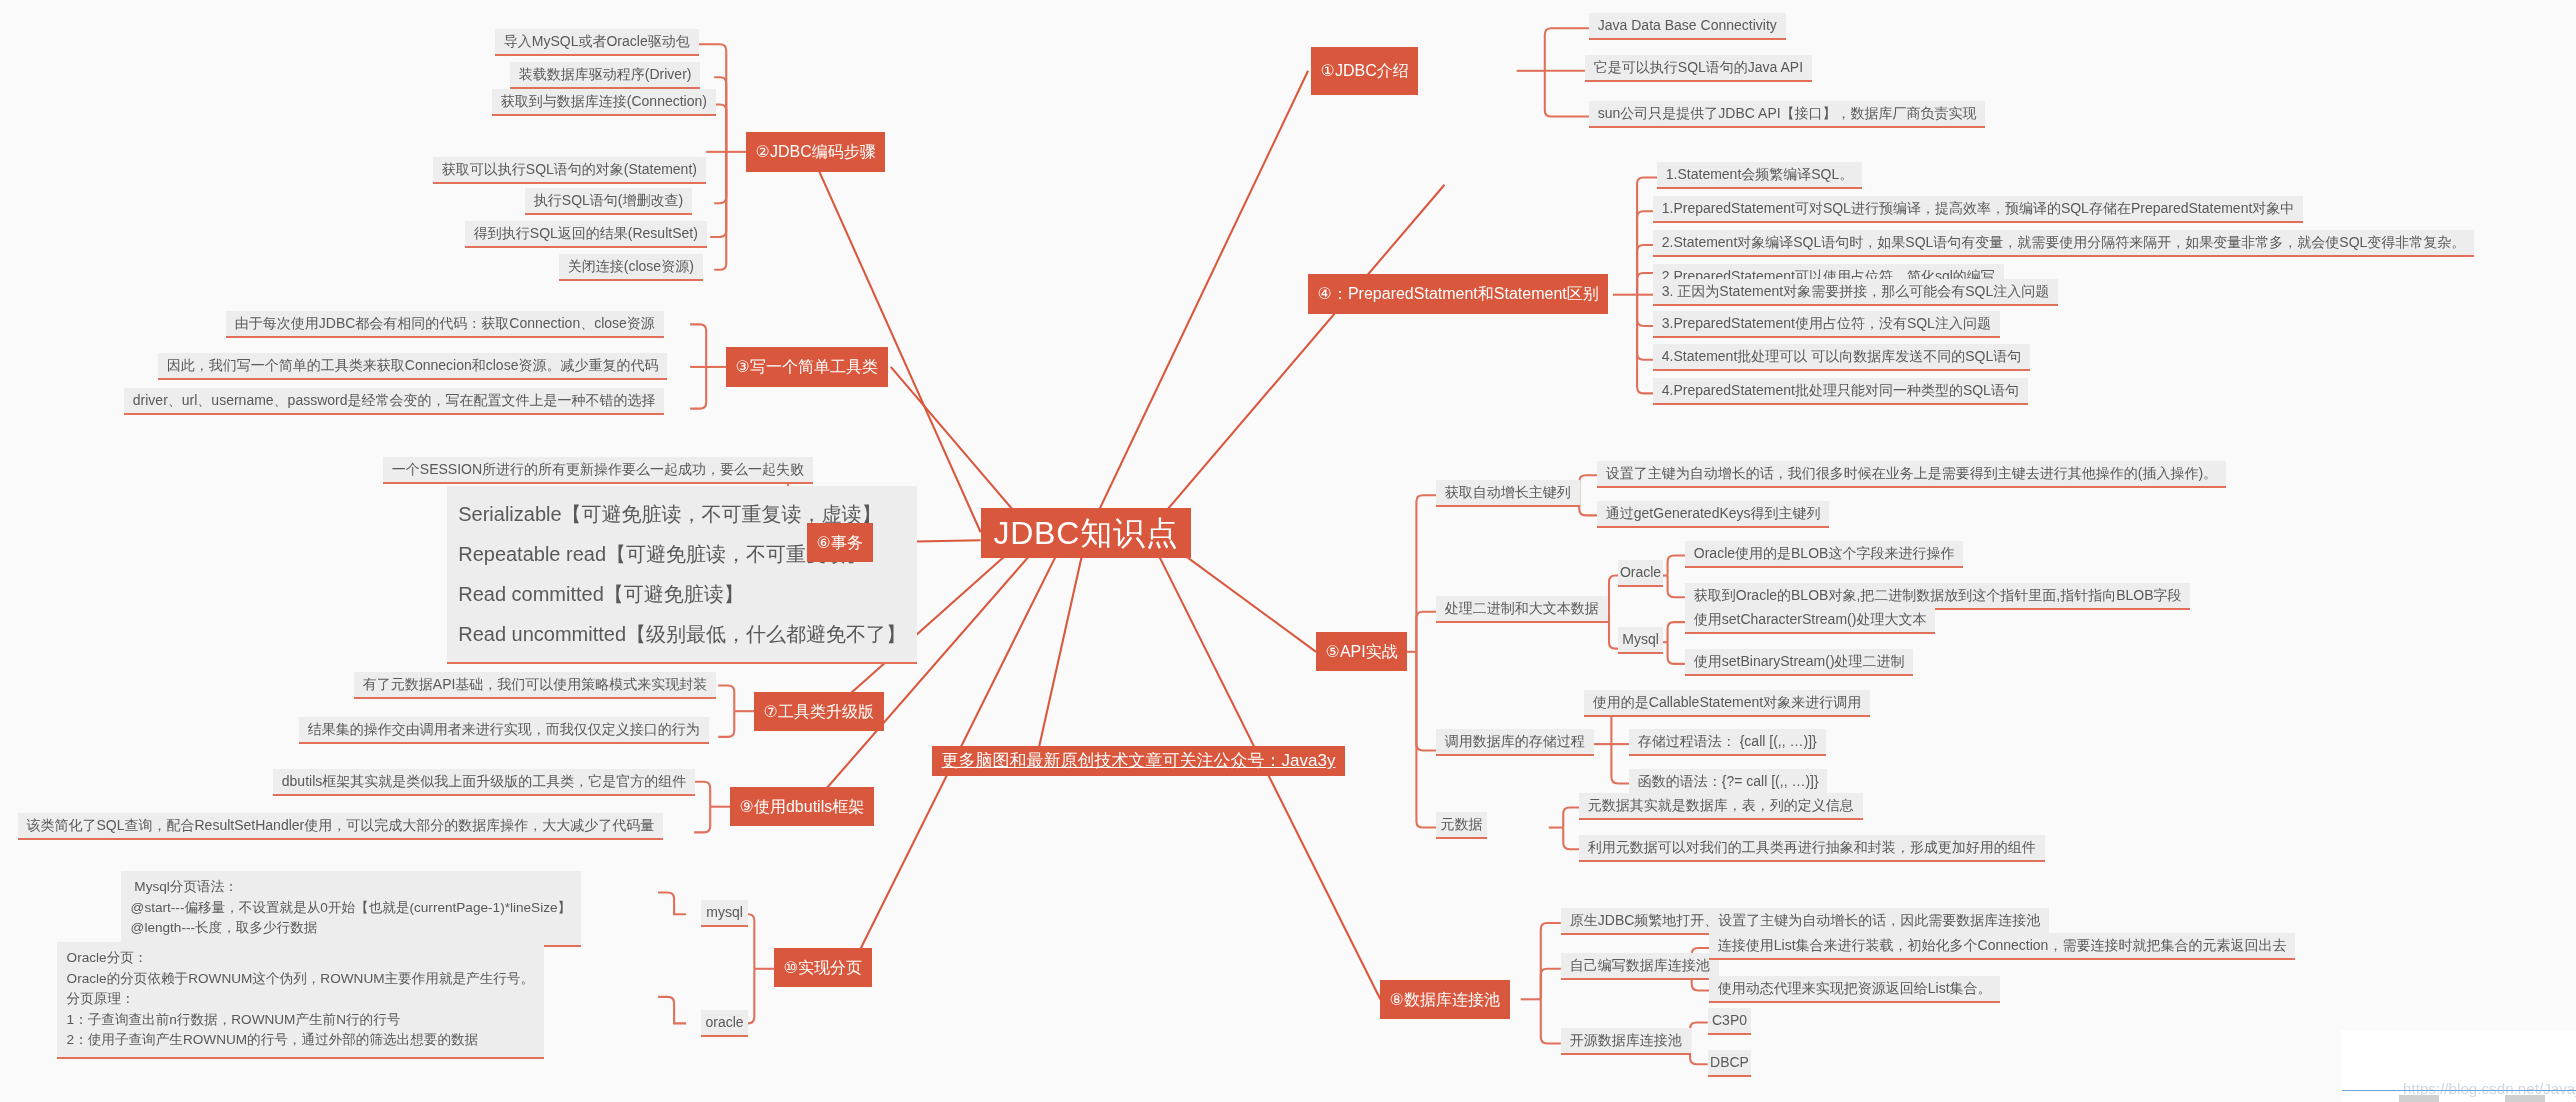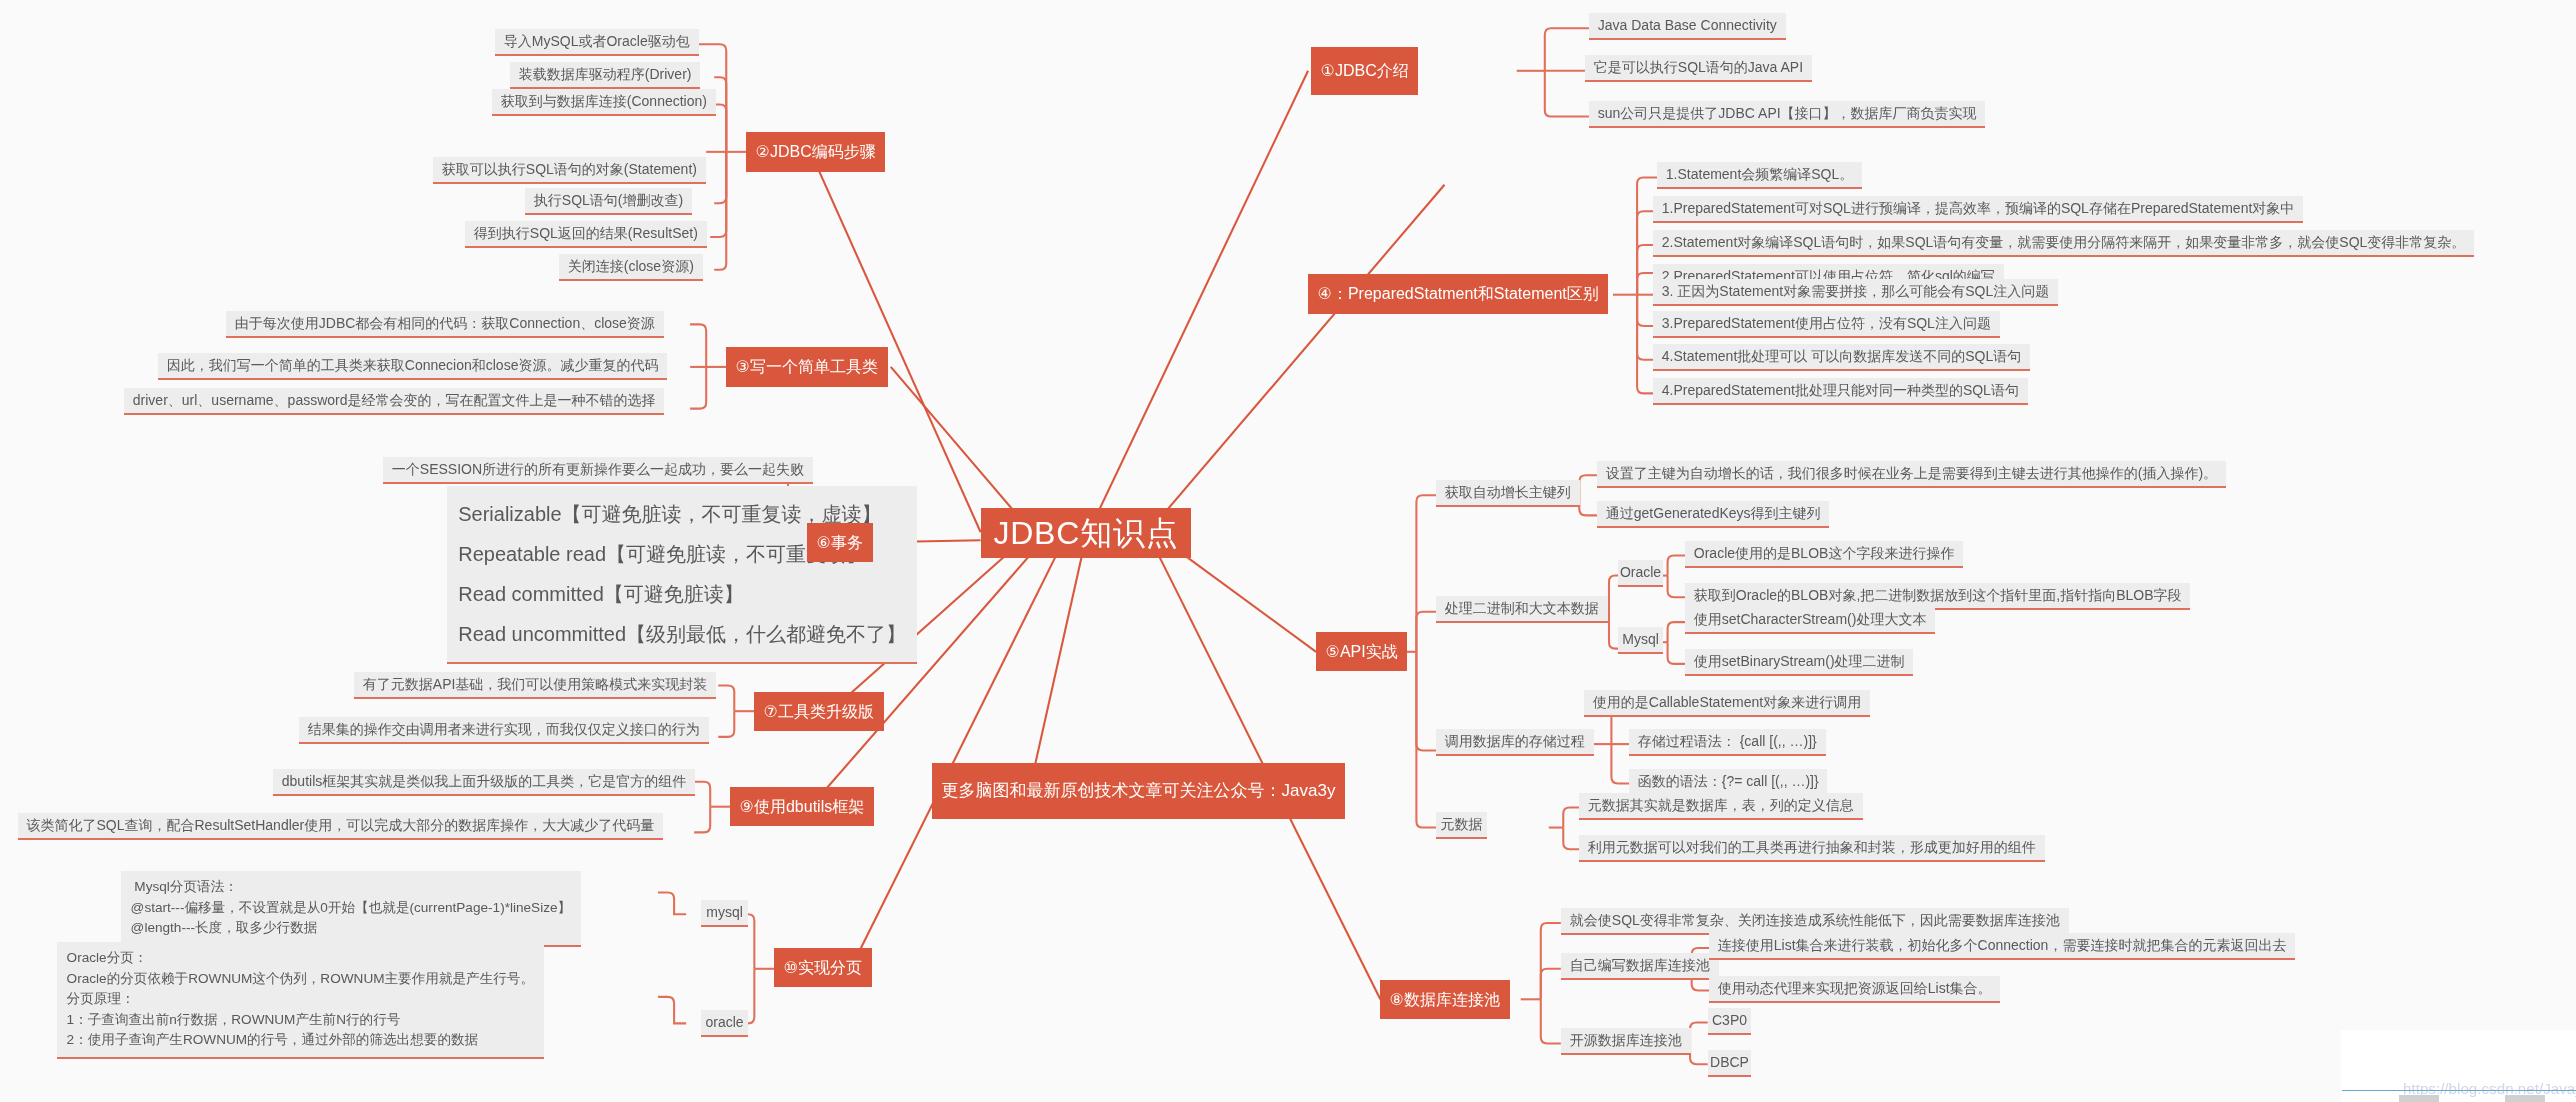--- a/index.html
+++ b/index.html
@@ -228,29 +228,29 @@
   <div class="node leaf" style="left:1436px;top:729px;">调用数据库的存储过程</div>
   <div class="node leaf" style="left:1584px;top:690px;">使用的是CallableStatement对象来进行调用</div>
   <div class="node leaf" style="left:1629px;top:729px;">存储过程语法：  {call [(,, …)]}</div>
   <div class="node leaf" style="left:1629px;top:769px;">函数的语法：{?= call [(,, …)]}</div>
 
   <div class="node leaf" style="left:1436px;top:812px;width:51px;justify-content:center;">元数据</div>
   <div class="node leaf" style="left:1579px;top:793px;">元数据其实就是数据库，表，列的定义信息</div>
   <div class="node leaf" style="left:1579px;top:835px;">利用元数据可以对我们的工具类再进行抽象和封装，形成更加好用的组件</div>
 
   <div class="node onode branch" style="left:1380px;top:980px;height:39px;">⑧数据库连接池</div>
-  <div class="node leaf" style="left:1561px;top:908px;">就会使SQL变得非常复杂、关闭连接造成系统性能低下，因此需要数据库连接池</div>
+  <div class="node leaf" style="left:1561px;top:908px;">原生JDBC频繁地打开、设置了主键为自动增长的话，因此需要数据库连接池</div>
   <div class="node leaf" style="left:1561px;top:953px;">自己编写数据库连接池</div>
   <div class="node leaf" style="left:1709px;top:933px;">连接使用List集合来进行装载，初始化多个Connection，需要连接时就把集合的元素返回出去</div>
   <div class="node leaf" style="left:1709px;top:976px;">使用动态代理来实现把资源返回给List集合。</div>
   <div class="node leaf" style="left:1561px;top:1028px;">开源数据库连接池</div>
   <div class="node leaf" style="left:1708px;top:1008px;width:43px;justify-content:center;">C3P0</div>
   <div class="node leaf" style="left:1708px;top:1050px;width:43px;justify-content:center;">DBCP</div>
 
-  <div class="node onode promo" style="left:932px;top:763px;height:56px;">更多脑图和最新原创技术文章可关注公众号：Java3y</div>
+  <div class="node onode promo" style="left:932px;top:746px;height:30px;text-decoration:underline;">更多脑图和最新原创技术文章可关注公众号：Java3y</div>
 
   <div class="node onode root" style="left:981px;top:508px;width:210px;height:50px;">JDBC知识点</div>
 
   <div class="overlay-card" style="left:2341px;top:1030px;width:235px;height:72px;"></div>
   <div class="overlay-wm" style="left:2403px;top:1080px;">https://blog.csdn.net/Java_3y</div>
   <div class="overlay-rule" style="left:2342px;top:1090px;width:234px;"></div>
   <div class="overlay-chip" style="left:2399px;top:1095px;width:40px;height:8px;"></div>
   <div class="overlay-chip" style="left:2505px;top:1095px;width:40px;height:8px;"></div>
 
 </div>

